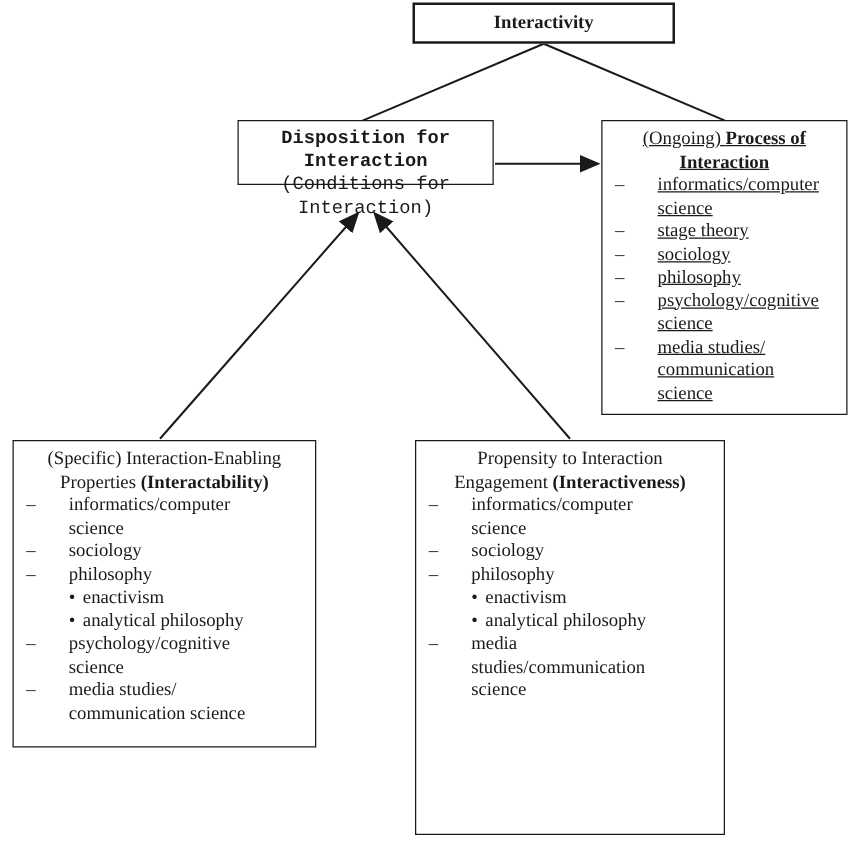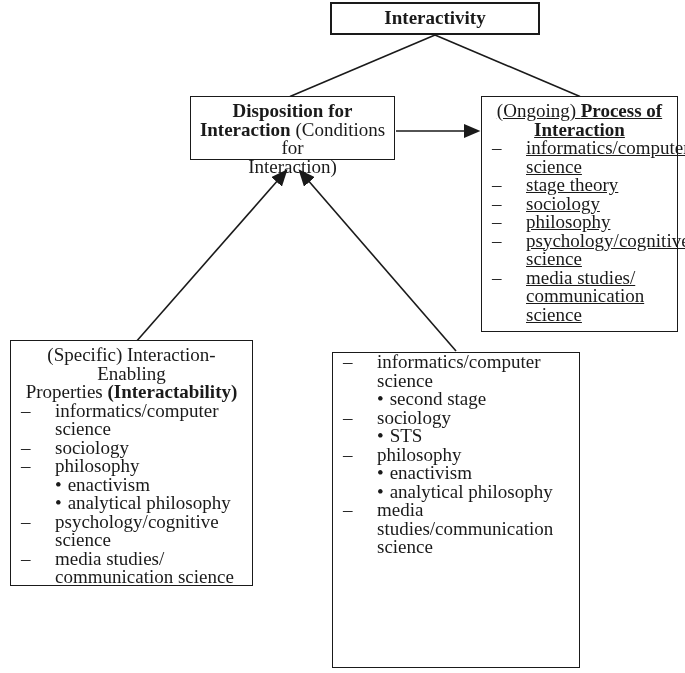--- a/index.html
+++ b/index.html
@@ -1,19 +1,19 @@
 <!DOCTYPE html>
 <html><head>
 <meta charset="utf-8">
 <style>
   html,body { margin:0; padding:0; background:#ffffff; }
   .canvas {
     position:relative; width:685px; height:673px; background:#ffffff;
     font-family:"Liberation Serif","DejaVu Serif",serif;
-    font-size:19px; line-height:18.5px; color:#1a1a1a;
+    font-size:15px; line-height:18.5px; color:#1a1a1a;
   }
   svg.wires { position:absolute; left:0; top:0; z-index:0; }
   .node {
     position:absolute; z-index:1; box-sizing:border-box;
     background:#ffffff; border:1.6px solid #1a1a1a;
   }
   .node .title {
     text-align:center; white-space:pre-line;
     padding:5px 4px 0 4px;
   }
@@ -21,23 +21,23 @@
   .node .list { padding:0 6px 0 6px; }
   .item { position:relative; padding-left:38px; }
   .item .tx { white-space:pre-line; }
   .item.dash .mk { position:absolute; left:4px; top:0; }
   .item.bullet .mk { margin-right:6px; }
 
   
   .node.root { left:330px; top:2px; width:210px; height:33px;
                border-width:2px; display:flex; align-items:center; justify-content:center; }
   .node.root .title { padding:0; font-weight:bold; }
-  .node.disposition     { left:190px; top:96px;  width:205px; height:64px; }
+  .node.disposition     { left:190px; top:96px;  width:205px; height:52px;font-family:Liberation Mono, monospace; }
   .node.process         { left:481px; top:96px;  width:197px; height:236px;text-decoration:underline; }
-  .node.interactability { left:10px;  top:340px; width:243px; height:246px; }
+  .node.interactability { left:10px;  top:352px; width:243px; height:246px; }
   .node.interactiveness { left:332px; top:352px; width:248px; height:316px; }
 </style>
 </head>
 <body>
 
 <div class="canvas">
 
   <svg class="wires" width="685" height="673" viewBox="0 0 685 673">
     <defs>
       <marker id="arrow" markerWidth="11" markerHeight="9" refX="9" refY="4.5" orient="auto">
@@ -89,26 +89,26 @@
         <div class="item bullet"><span class="mk">•</span><span class="tx">enactivism</span></div>
         <div class="item bullet"><span class="mk">•</span><span class="tx">analytical philosophy</span></div>
         <div class="item dash"><span class="mk">–</span><span class="tx">psychology/cognitive
 science</span></div>
         <div class="item dash"><span class="mk">–</span><span class="tx">media studies/
 communication science</span></div>
       </div>
   </div>
 
   <div class="node interactiveness">
+    <div class="title"><span>Propensity to Interaction
+Engagement </span><span class="b">(Interactiveness)</span><span></span></div>
     <div class="list">
         <div class="item dash"><span class="mk">–</span><span class="tx">informatics/computer
 science</span></div>
-        <div class="item bullet"><span class="mk">•</span><span class="tx">second stage</span></div>
         <div class="item dash"><span class="mk">–</span><span class="tx">sociology</span></div>
-        <div class="item bullet"><span class="mk">•</span><span class="tx">STS</span></div>
         <div class="item dash"><span class="mk">–</span><span class="tx">philosophy</span></div>
         <div class="item bullet"><span class="mk">•</span><span class="tx">enactivism</span></div>
         <div class="item bullet"><span class="mk">•</span><span class="tx">analytical philosophy</span></div>
         <div class="item dash"><span class="mk">–</span><span class="tx">media
 studies/communication
 science</span></div>
       </div>
   </div>
 
 </div>

